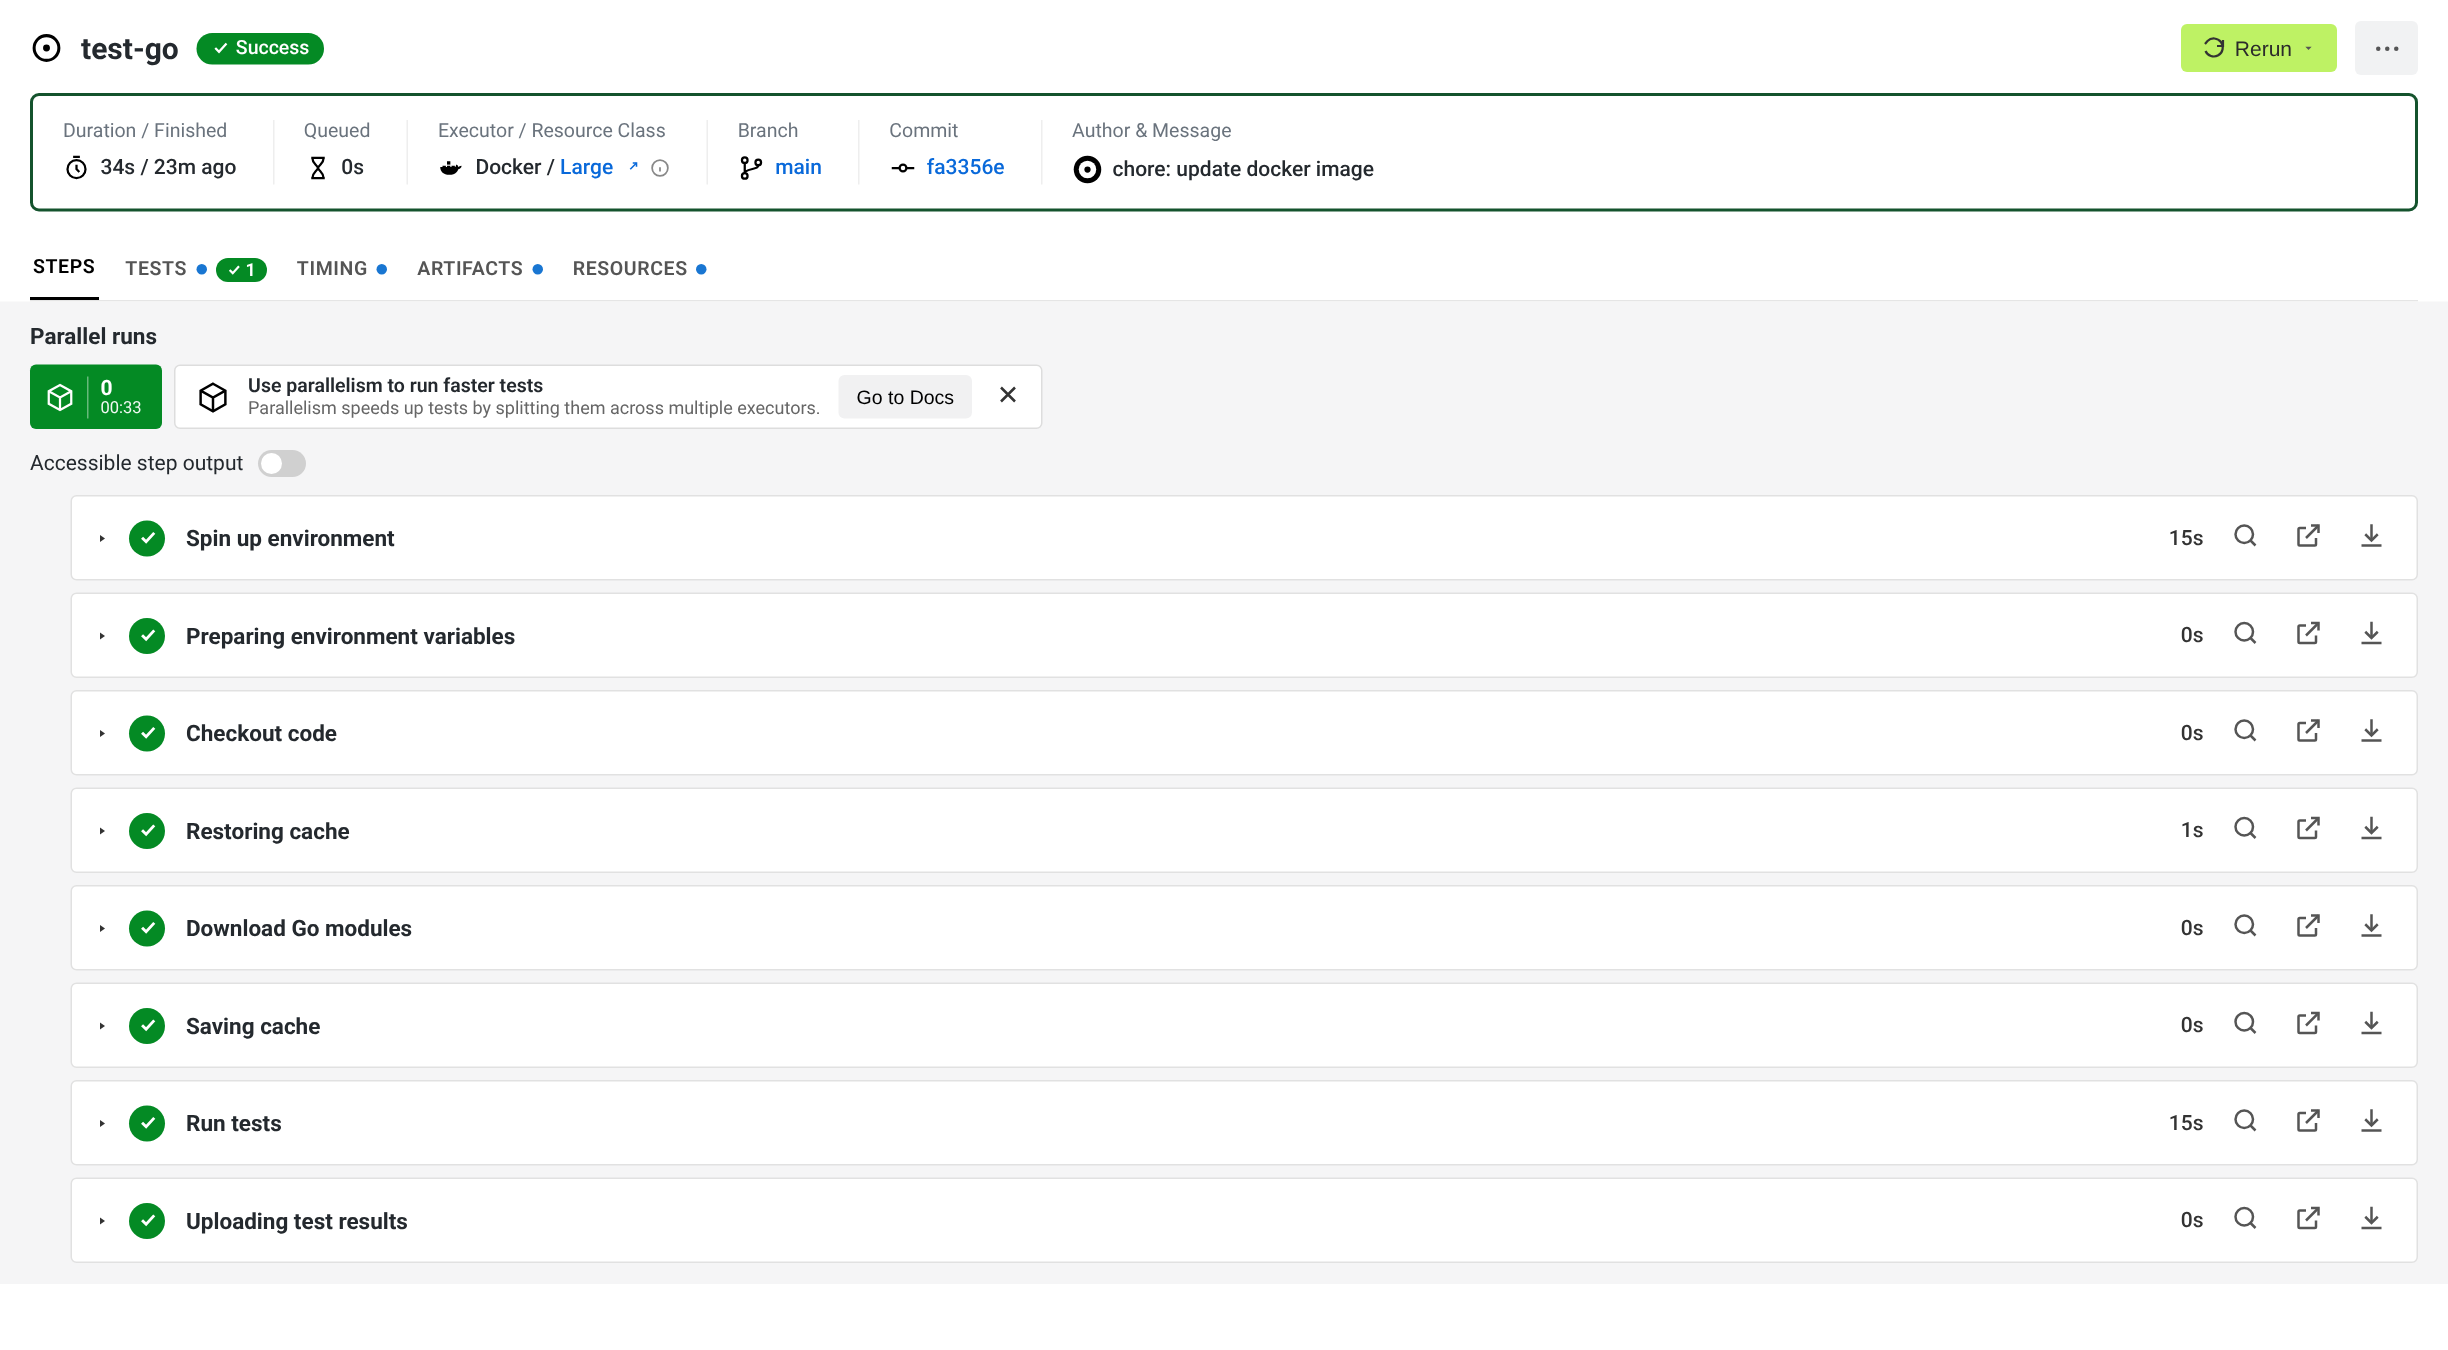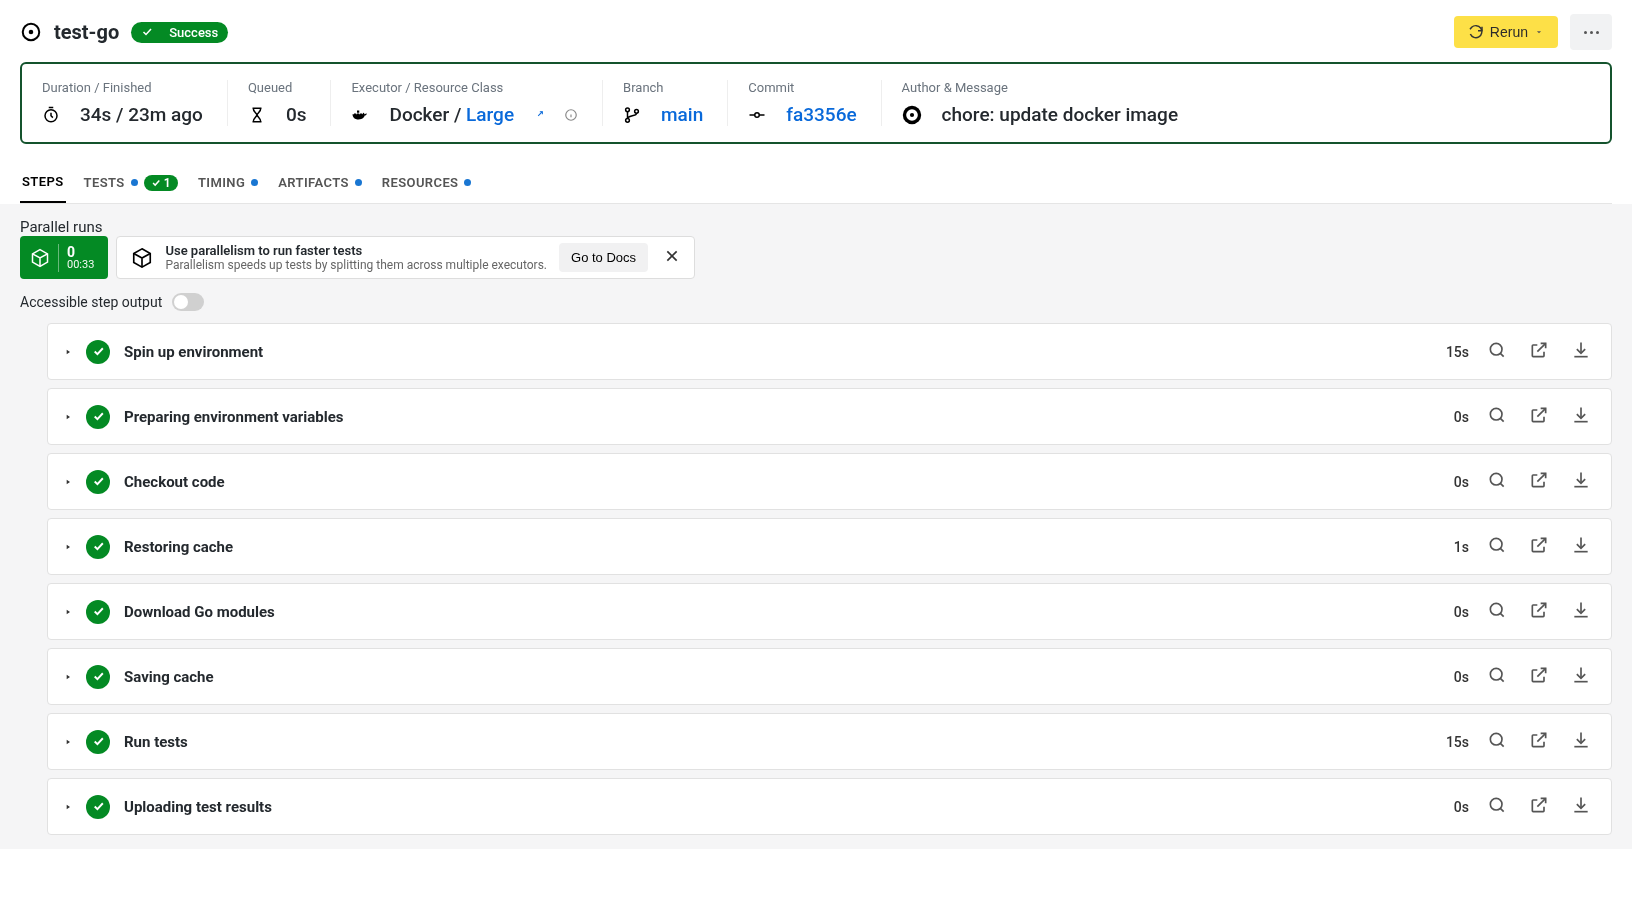--- a/index.html
+++ b/index.html
@@ -9,49 +9,49 @@
 
 .header {
   display: flex;
   align-items: center;
   padding: 14px 0 12px;
   gap: 12px;
 }
 .logo-icon { width: 22px; height: 22px; flex-shrink: 0; }
 .job-name { font-size: 20px; font-weight: 700; }
 .badge-success {
-  display: inline-flex; align-items: center; gap: 16px;
+  display: inline-flex; align-items: center; gap: 4px;
   background: #048a24; color: #fff;
   padding: 3px 10px; border-radius: 12px; font-size: 13px; font-weight: 500;
 }
 .header-spacer { flex: 1; }
 .btn-rerun {
   display: inline-flex; align-items: center; gap: 6px;
-  background: #fde047; border: none; border-radius: 4px;
+  background: #bef264; border: none; border-radius: 4px;
   padding: 8px 14px; font-size: 14px; font-weight: 500; cursor: pointer;
   color: #2b2b2b;
 }
 .btn-more {
   background: #f1f2f3; border: none; border-radius: 4px;
   width: 42px; height: 36px; cursor: pointer;
   display: inline-flex; align-items: center; justify-content: center;
   gap: 3px;
 }
 .btn-more span.dot { width: 3px; height: 3px; background:#555; border-radius:50%; }
 
 .meta-card {
   border: 2px solid #14532d; border-radius: 6px;
   padding: 16px 20px;
   display: flex; gap: 0;
   margin-bottom: 18px;
 }
 .meta-cell { padding-right: 24px; margin-right: 20px; border-right: 1px solid #eee; }
 .meta-cell:last-child { border-right: none; }
 .meta-label { font-size: 13px; color: #6a737d; margin-bottom: 8px; }
-.meta-value { font-size: 19px; font-weight: 500; display: flex; align-items: center; gap: 20px; }
+.meta-value { font-size: 14px; font-weight: 500; display: flex; align-items: center; gap: 7px; }
 .link-blue { color: #0969da; font-weight: 500; }
 .icon-inline { width: 18px; height: 18px; flex-shrink: 0; }
 
 .tabs {
   display: flex; align-items: center; gap: 16px;
   border-bottom: 1px solid #e5e5e5;
 }
 .tab {
   display: inline-flex; align-items: center; gap: 6px;
   font-size: 13px; font-weight: 600; letter-spacing: 0.4px;
@@ -61,21 +61,21 @@
 .tab.active { color: #000; border-bottom: 2px solid #000; }
 .tab-dot { width: 7px; height: 7px; border-radius: 50%; background: #1976d2; }
 .tab-badge {
   background: #048a24; color: #fff; border-radius: 10px;
   padding: 1px 7px; font-size: 12px; font-weight: 600;
   display: inline-flex; align-items: center; gap: 3px;
 }
 
 .section-area { background: #f5f5f6; margin: 0 -20px; padding: 14px 20px; }
 
-.section-title { font-size: 15px; font-weight: 400; }
+.section-title { font-size: 15px; font-weight: 700; margin-bottom: 10px; }
 
 .parallel-row { display: flex; gap: 8px; margin-bottom: 14px; }
 .parallel-chip {
   display: flex; align-items: center; gap: 8px;
   background: #048a24; color: #fff;
   padding: 6px 14px 6px 10px; border-radius: 4px;
   font-size: 13px;
 }
 .parallel-chip .sep { width:1px; height:28px; background: rgba(255,255,255,0.4); }
 .parallel-chip .idx { font-weight:700; font-size:14px; line-height:1; }

